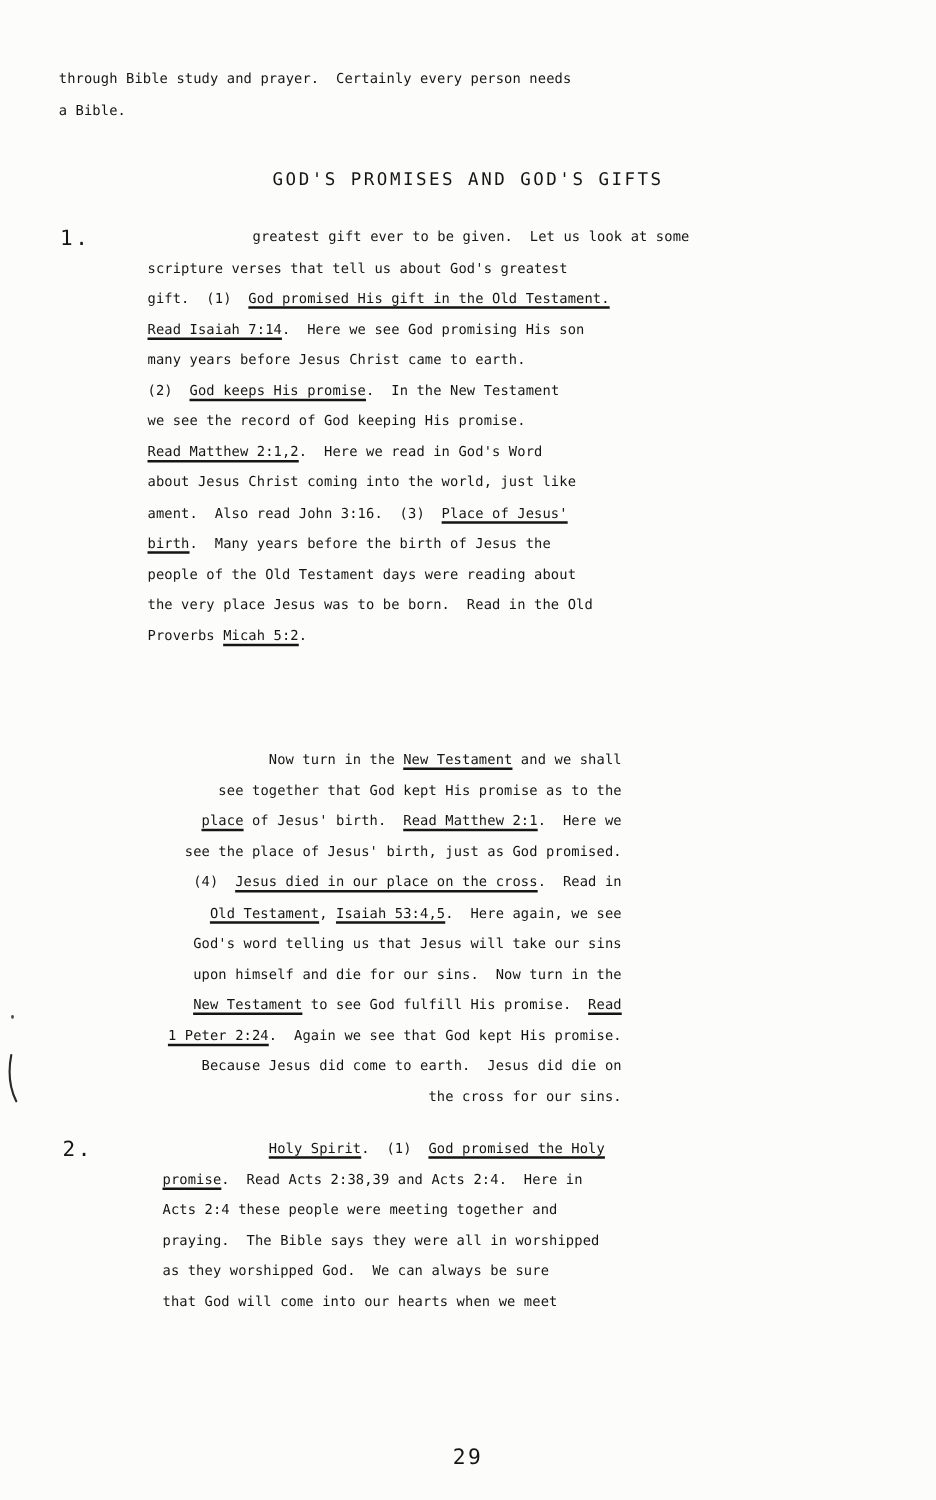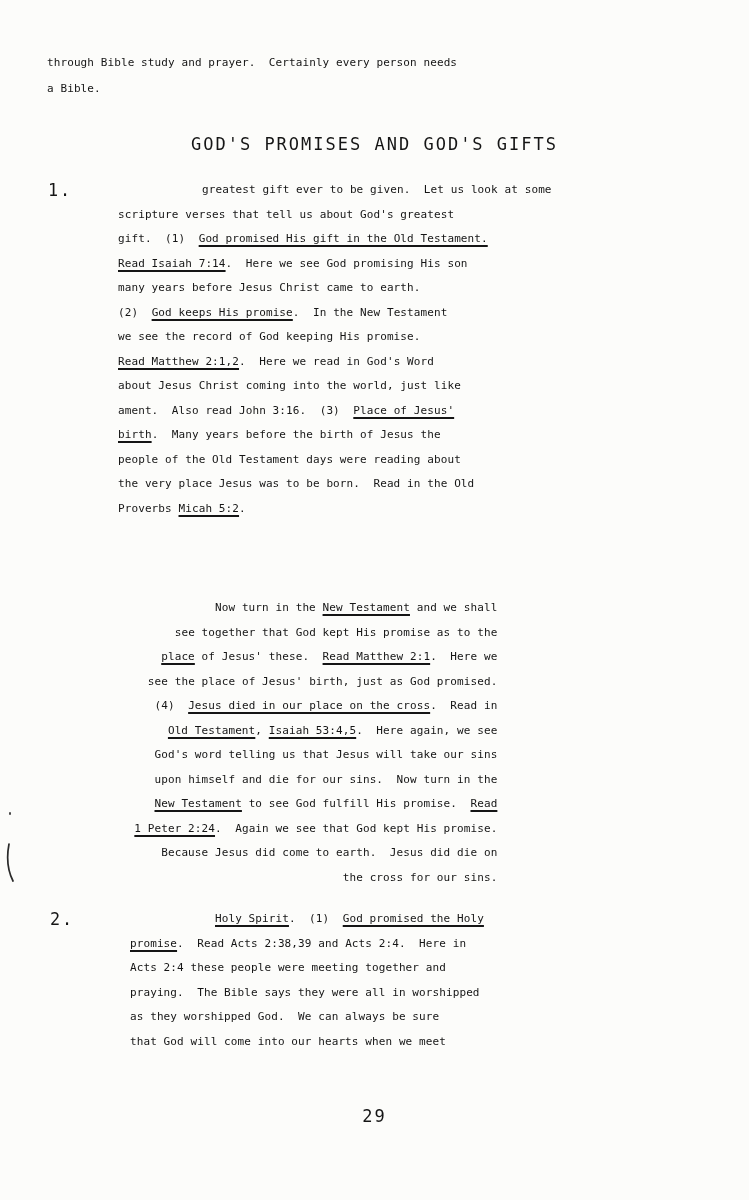--- a/index.html
+++ b/index.html
@@ -17,35 +17,35 @@
     font-size:11px;
     line-height:24.5px;
     letter-spacing:0.1px;
   }
   .u{text-decoration:underline;text-decoration-thickness:1.5px;text-underline-offset:3px;}
   .intro{position:absolute;left:47px;top:50px;}
   .intro .doc-line{line-height:26px;}
   .heading{
     position:absolute;top:132px;left:0;width:749px;
     text-align:center;
-    font-size:17px;letter-spacing:2px;line-height:24px;
+    font-size:14px;letter-spacing:2px;line-height:24px;
     font-weight:normal;
   }
   .para{position:absolute;left:0;width:749px;}
   .para .num{
     position:absolute;
     font-size:16.8px;line-height:24.5px;letter-spacing:2px;
   }
   .para .lines{position:absolute;top:0;}
   .para .lines .doc-line:first-child{padding-left:var(--indent);}
   .p1{top:178px;}  .p1 .num{left:48px;}  .p1 .lines{left:118px;--indent:84px;}
   .p2{top:596px;}  .p2 .lines{left:128px;text-align:right;--indent:87px;}
   .p3{top:907px;}  .p3 .num{left:50px;}  .p3 .lines{left:130px;--indent:85px;}
   .pagenum{
-    position:absolute;top:1104px;left:0;width:749px;
+    position:absolute;top:1154px;left:0;width:749px;
     text-align:center;font-size:17px;letter-spacing:2px;line-height:24px;
   }
   .artifact-stroke{position:absolute;left:5px;top:843px;width:12px;height:40px;}
   .artifact-dot{position:absolute;left:9px;top:812px;width:2px;height:3px;background:#4a4a4a;border-radius:1px;}
 </style>
 </head>
 <body style="--paper: #fcfcfa; --ink: #151515;">
 
 <div class="page">
   <div class="intro" id="intro">
@@ -72,21 +72,21 @@
           <div class="doc-line"><span class="u">birth</span><span>.  Many years before the birth of Jesus the</span></div>
           <div class="doc-line"><span>people of the Old Testament days were reading about</span></div>
           <div class="doc-line"><span>the very place Jesus was to be born.  Read in the Old</span></div>
           <div class="doc-line"><span>Proverbs </span><span class="u">Micah 5:2</span><span>.</span></div>
         </div>
       </div>
       <div class="para p2">
         <div class="lines">
           <div class="doc-line"><span>Now turn in the </span><span class="u">New Testament</span><span> and we shall</span></div>
           <div class="doc-line"><span> see together that God kept His promise as to the</span></div>
-          <div class="doc-line"><span class="u">place</span><span> of Jesus' these.  </span><span class="u">Read Matthew 2:1</span><span>.  Here we</span></div>
+          <div class="doc-line"><span class="u">place</span><span> of Jesus' birth.  </span><span class="u">Read Matthew 2:1</span><span>.  Here we</span></div>
           <div class="doc-line"><span>see the place of Jesus' birth, just as God promised.</span></div>
           <div class="doc-line"><span>(4)  </span><span class="u">Jesus died in our place on the cross</span><span>.  Read in</span></div>
           <div class="doc-line"><span class="u">Old Testament</span><span>, </span><span class="u">Isaiah 53:4,5</span><span>.  Here again, we see</span></div>
           <div class="doc-line"><span>God's word telling us that Jesus will take our sins</span></div>
           <div class="doc-line"><span>upon himself and die for our sins.  Now turn in the</span></div>
           <div class="doc-line"><span class="u">New Testament</span><span> to see God fulfill His promise.  </span><span class="u">Read</span></div>
           <div class="doc-line"><span class="u">1 Peter 2:24</span><span>.  Again we see that God kept His promise.</span></div>
           <div class="doc-line"><span>Because Jesus did come to earth.  Jesus did die on</span></div>
           <div class="doc-line"><span>the cross for our sins.</span></div>
         </div>

